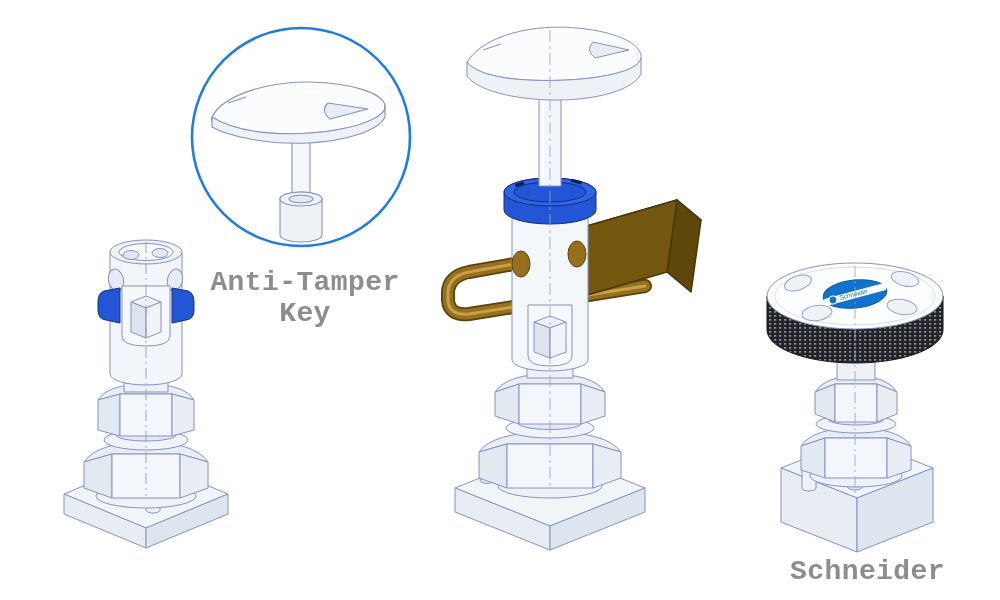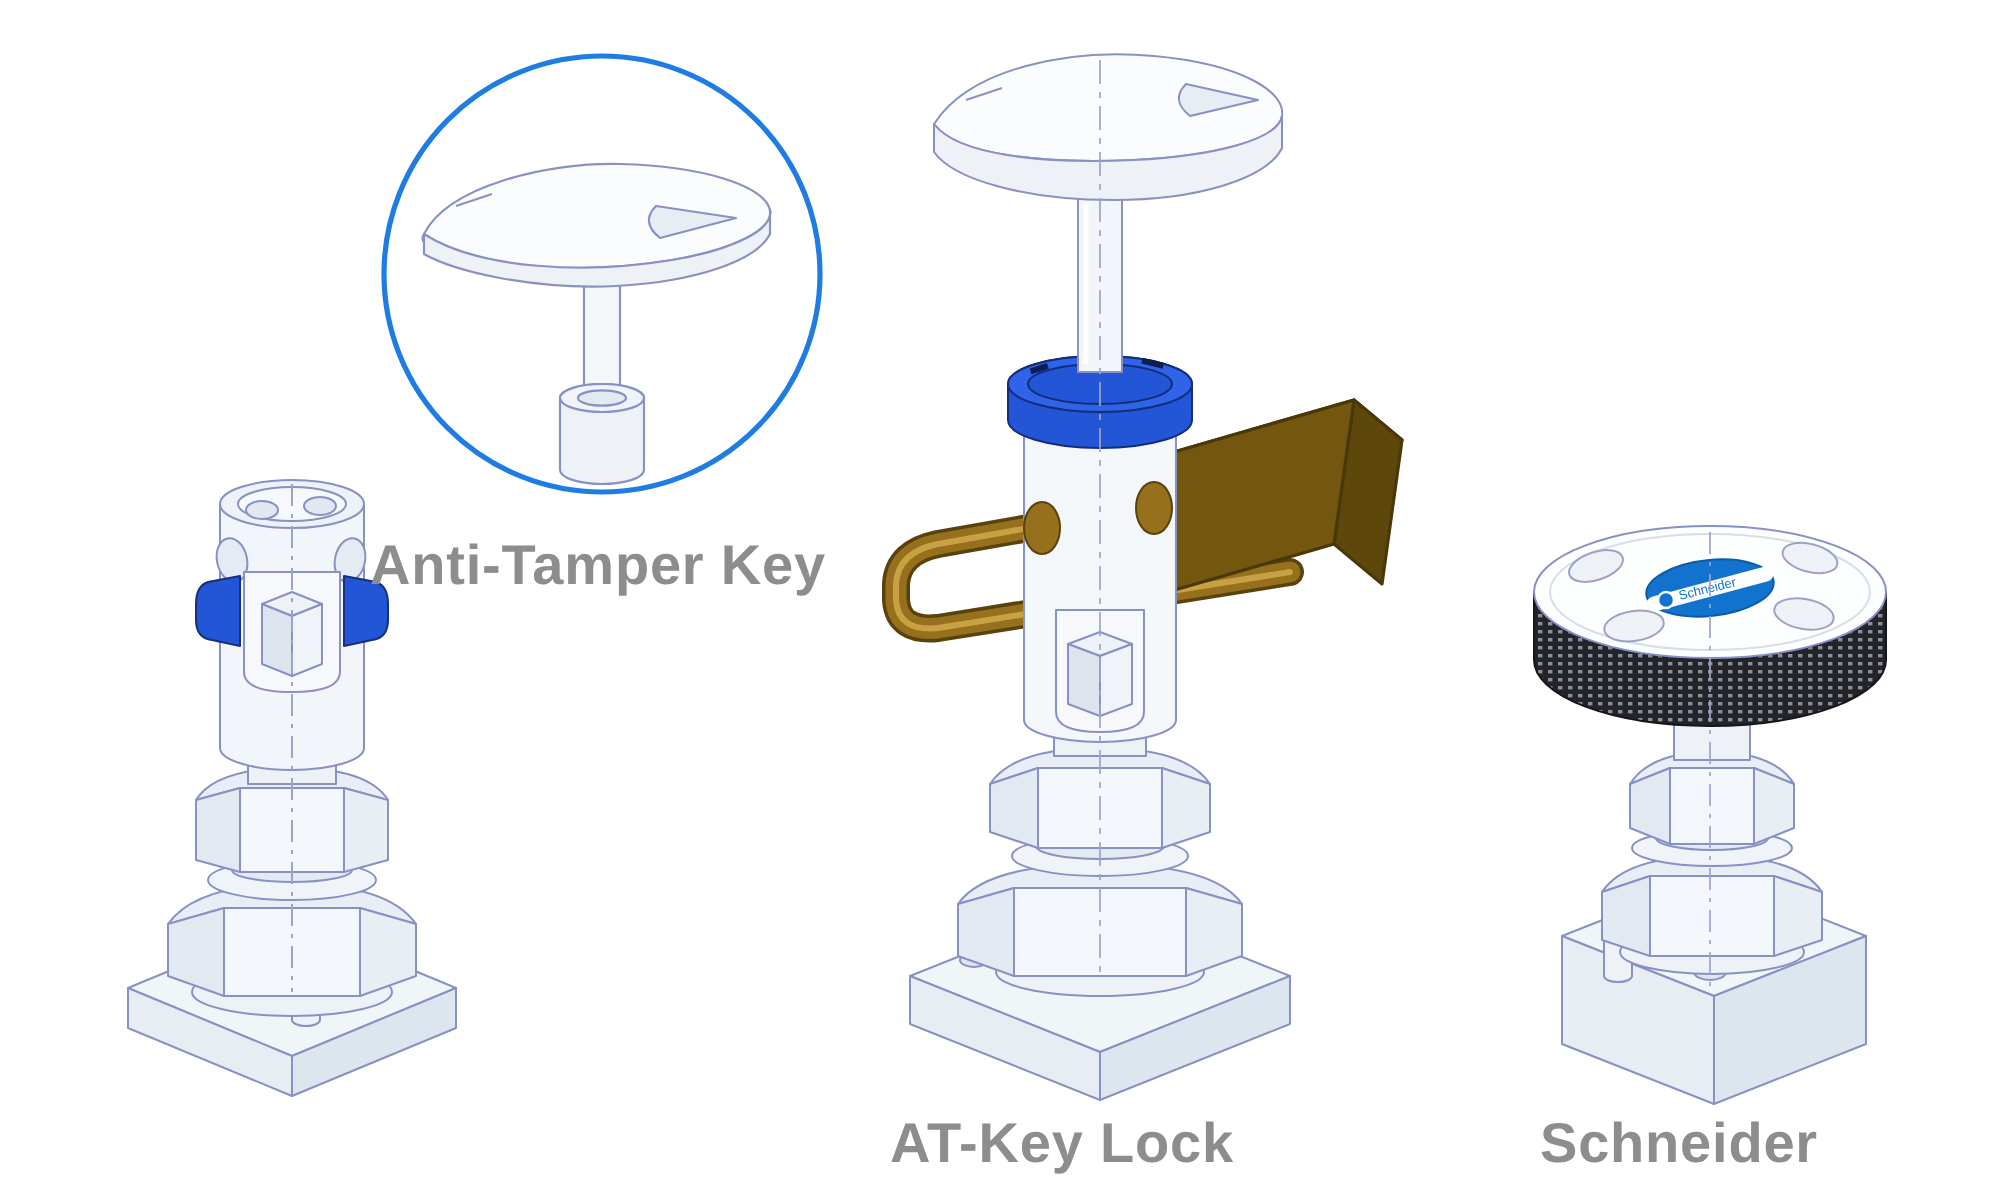--- a/index.html
+++ b/index.html
@@ -1,21 +1,21 @@
 <!DOCTYPE html>
 <html><head>
 <meta charset="utf-8">
 <style>
   html,body{margin:0;padding:0;background:#ffffff;}
   .stage{position:relative;width:1000px;height:600px;background:#ffffff;overflow:hidden;
          font-family:"Liberation Sans", sans-serif;}
   .fig{position:absolute;}
   .fig-label{position:absolute;color:#8d8d8d;font-weight:700;font-size:28px;
-             letter-spacing:.4px;line-height:1.1;
-             font-family:Liberation Sans, sans-serif;}
+             letter-spacing:.4px;text-align:center;line-height:1.1;
+             font-family:Liberation Mono, monospace;}
   svg{display:block;}
   svg text{font-family:"Liberation Sans", sans-serif;}
 </style>
 </head>
 <body>
 
 <div class="stage">
 
   <svg class="fig" style="left:188px;top:25px" width="232" height="234" viewBox="0 0 232 234">
     <circle cx="113" cy="112" r="109" fill="#ffffff" stroke="#1e7ce2" stroke-width="2.6"></circle>
@@ -227,16 +227,15 @@
           <path d="M74,52 L130,37" stroke="#ffffff" stroke-width="7.5" stroke-linecap="round"></path>
           <circle cx="80" cy="50" r="4" fill="#1273cf" stroke="#ffffff" stroke-width="1.2"></circle>
           <text x="87" y="50" transform="rotate(-14 87 50)" font-size="6.5" fill="#1273cf" stroke="none">Schneider</text>
         </g>
       </g>
       <path d="M102,16 L102,246" fill="none" stroke="#9aa4c8" stroke-width="1" stroke-dasharray="11 4 2 4" opacity="0.85"></path>
     </g>
   </svg>
 
   <div class="fig-label" style="left:185px;top:268px;width:240px">Anti-Tamper Key</div>
-  <div class="fig-label" style="left:445px;top:557px;width:230px">AT-Key Lock</div>
   <div class="fig-label" style="left:770px;top:557px;width:195px">Schneider</div>
 
 </div>
 
 </body></html>

